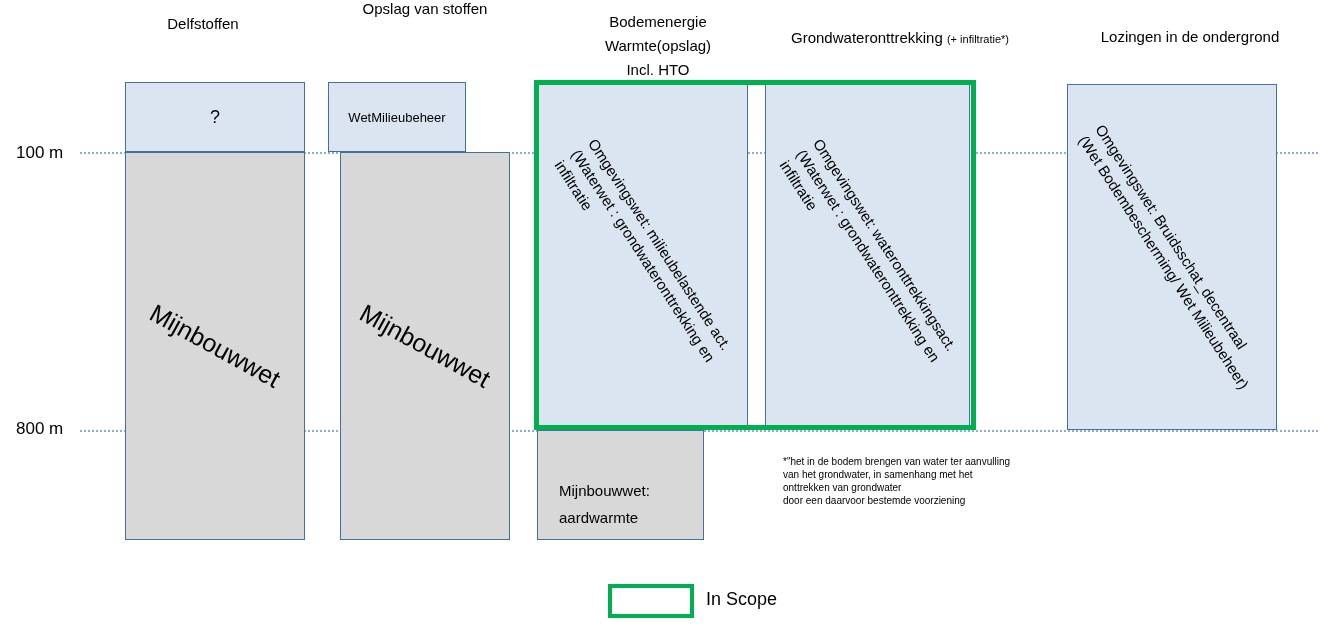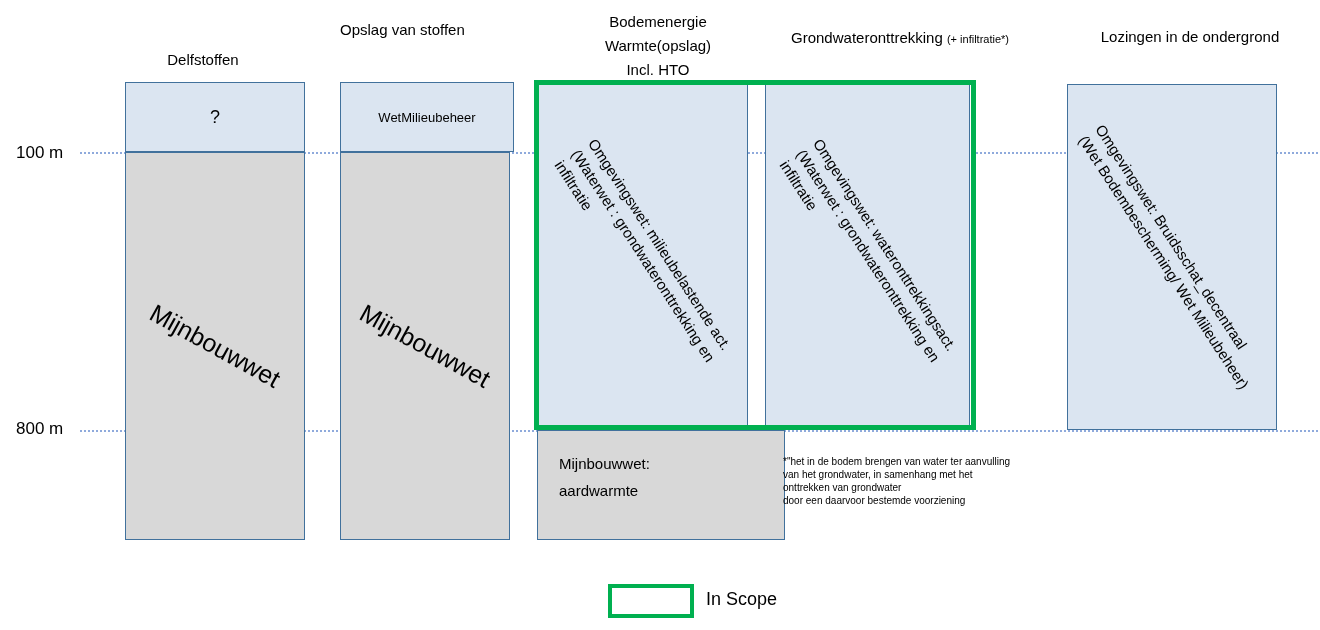--- a/index.html
+++ b/index.html
@@ -13,41 +13,41 @@
   .depth-label { position:absolute; left:16px; font-size:17px; z-index:2; }
   .lab-100 { top:143px; }
   .lab-500 { top:419px; }
   .depth-line { position:absolute; left:80px; right:2px; height:0;
     border-top:2px dotted #8faadc; z-index:0; }
   .line-100 { top:152px; }
   .line-500 { top:430px; }
 
   
   .hdr { position:absolute; font-size:15px; z-index:2; }
-  .hdr-delfstoffen  { left:113px; top:15px; width:180px; text-align:center;margin-top:36px; }
-  .hdr-opslag       { left:340px; top:21px; width:170px; }
+  .hdr-delfstoffen  { left:113px; top:15px; width:180px; text-align:center; }
+  .hdr-opslag       { left:340px; top:0; width:170px; text-align:center; }
   .hdr-bodemenergie { left:553px; top:10px; width:210px; white-space:pre-line; line-height:24px;text-align:center; }
   .hdr-grondwater   { left:740px; top:29px; width:320px; text-align:center; }
   .hdr-grondwater .sub { font-size:11px; }
   .hdr-lozingen     { left:1065px; top:28px; width:250px; text-align:center; }
 
   
   .box { position:absolute; border:1.3px solid #41719c; z-index:1; }
   .fill-blue { background:#dbe5f1; }
   .fill-gray { background:#d8d8d8; }
 
   .c1-top { left:125px; top:82px;  width:180px; height:70px;
             display:flex; align-items:center; justify-content:center; font-size:18px; }
   .c1-bot { left:125px; top:152px; width:180px; height:388px; }
-  .c2-top { left:340px; top:82px;  width:174px; height:70px;
+  .c2-top { left:328px; top:82px;  width:138px; height:70px;
             display:flex; align-items:center; justify-content:center; font-size:13px; }
   .c2-bot { left:340px; top:152px; width:170px; height:388px; }
   .c3-main{ left:537px; top:84px;  width:211px; height:344px; }
-  .c3-bot { left:537px; top:430px; width:248px; height:110px;
-            font-size:15px; line-height:27px; padding:19px 0 0 21px; white-space:pre-line; }
+  .c3-bot { left:537px; top:430px; width:167px; height:110px;
+            font-size:15px; line-height:27px; padding:46px 0 0 21px; white-space:pre-line; }
   .c4-main{ left:765px; top:84px;  width:205px; height:344px; }
   .c5-main{ left:1067px; top:84px; width:210px; height:346px; }
 
   
   .rot {
     position:absolute; left:50%; top:50%;
     transform:translate(-50%,-50%) rotate(57deg);
     white-space:pre; font-size:15px; line-height:20px; text-align:left;
   }
   .rot-big {

